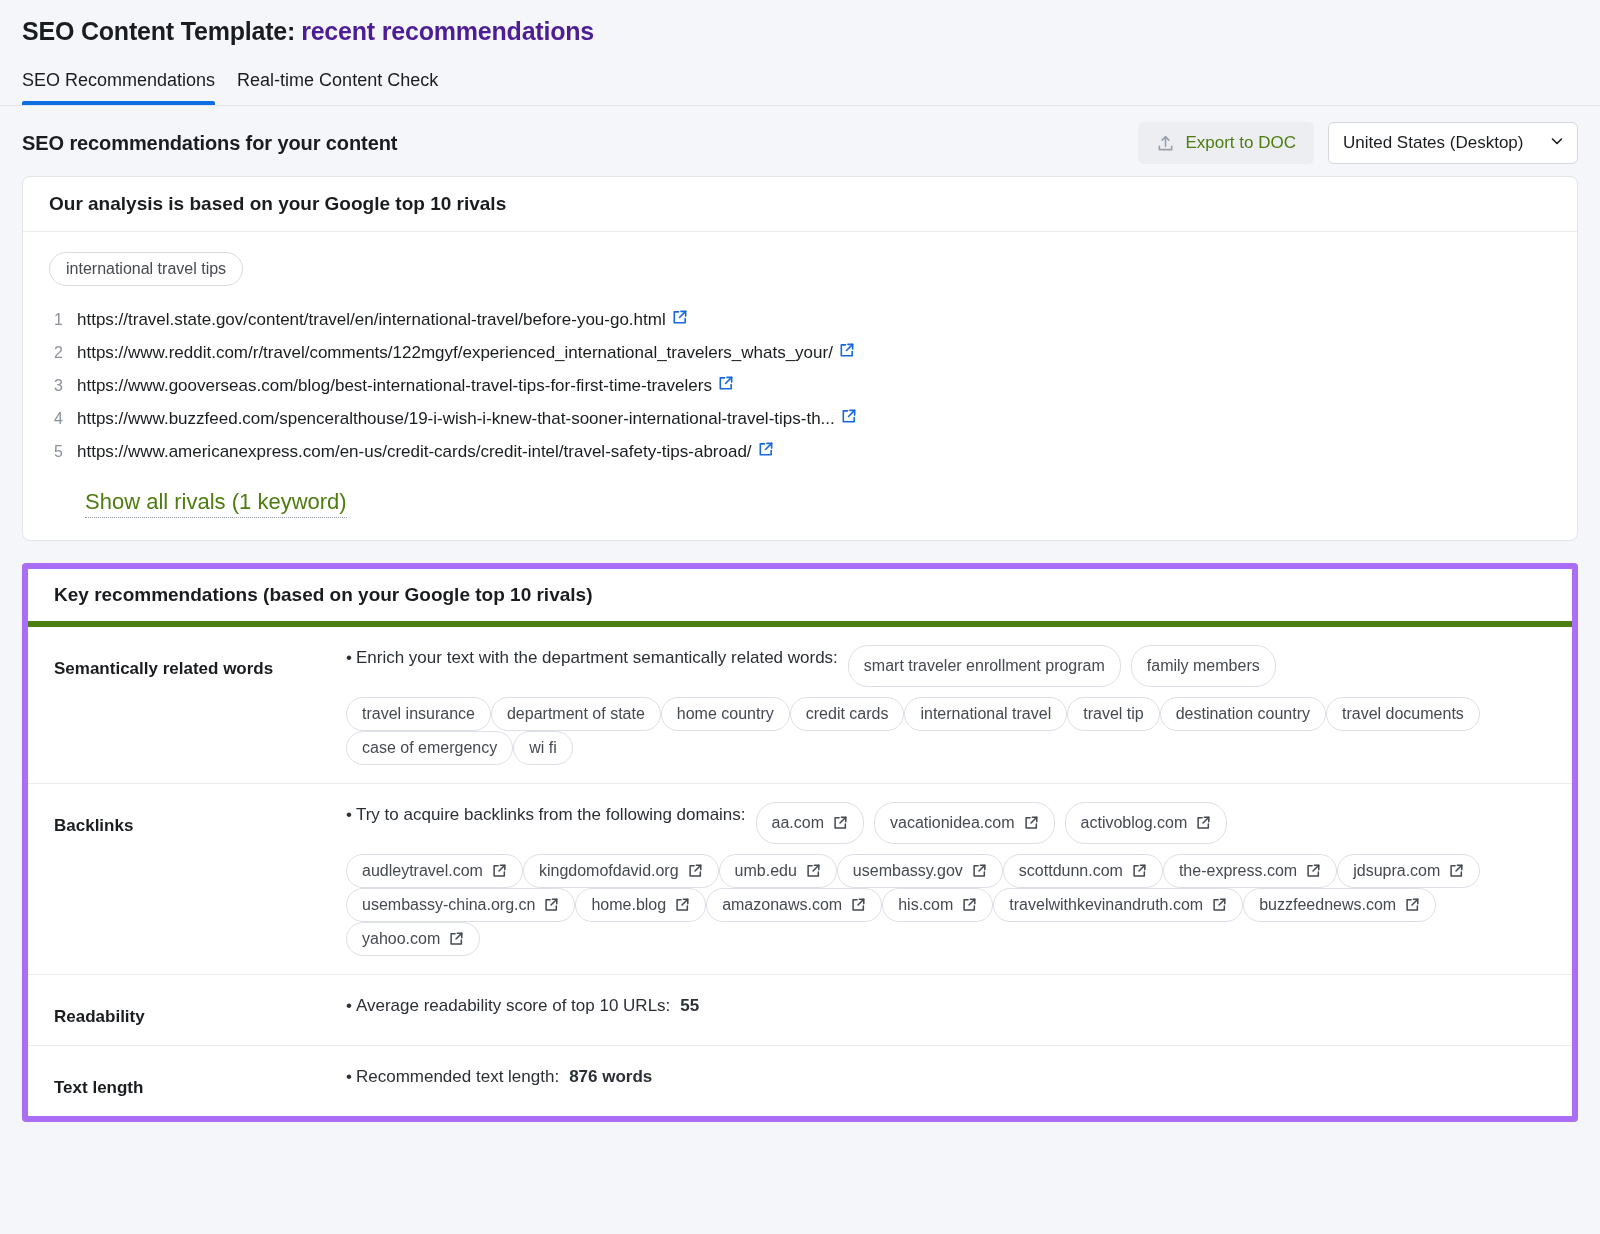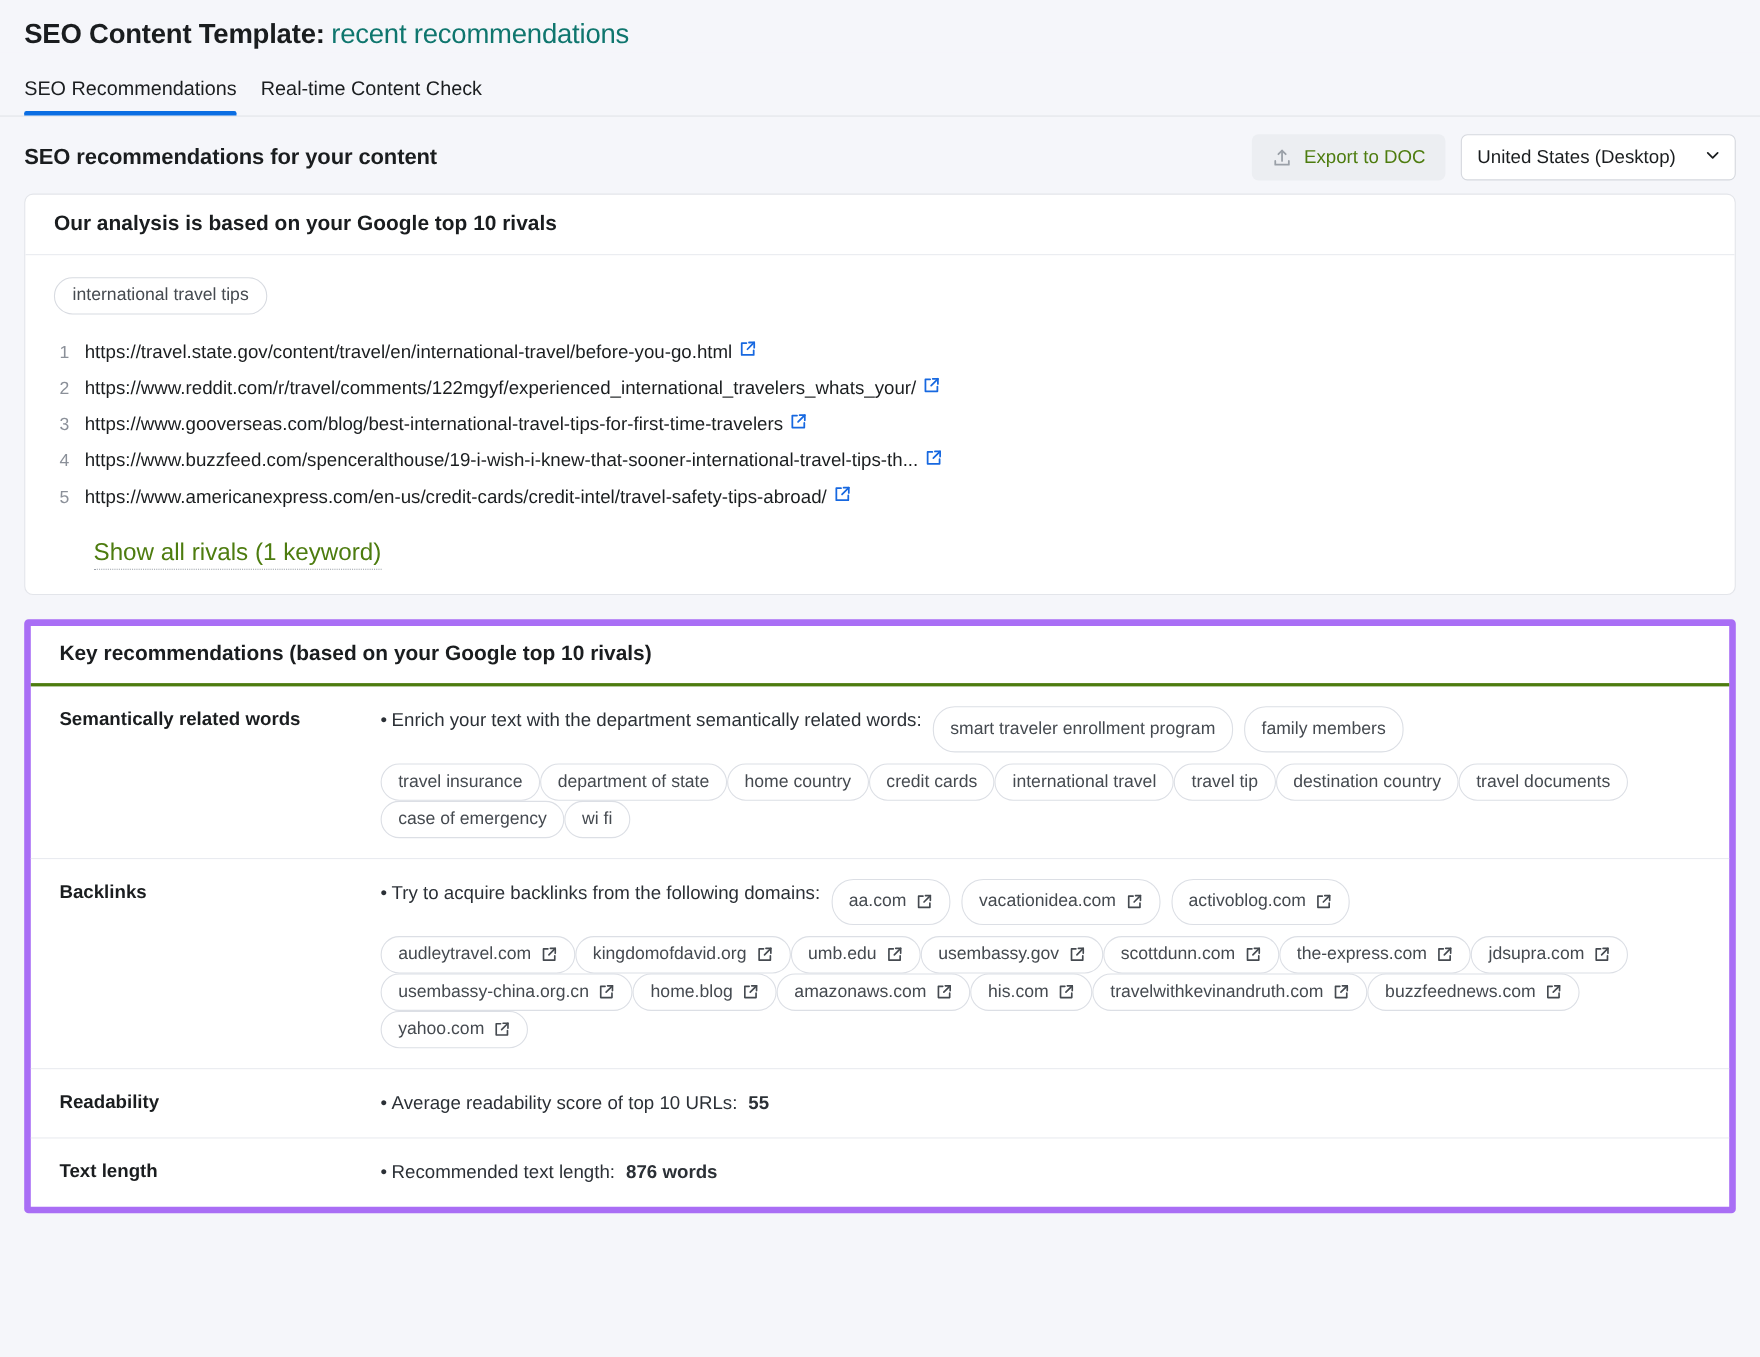--- a/index.html
+++ b/index.html
@@ -15,22 +15,22 @@
 
   
   .page-title {
     font-size: 25px;
     font-weight: 700;
     padding: 14px 0 0 22px;
     letter-spacing: -0.2px;
     line-height: 34px;
   }
   .page-title .subject {
-    font-weight: 400;
-    color: #0f766e;
+    font-weight: 700;
+    color: #4c1d95;
     margin-left: 6px;
   }
 
   
   .tabbar {
     position: relative;
     padding: 22px 0 0 22px;
     height: 58px;
     border-bottom: 1px solid #e1e3e8;
     background: #f5f6fa;
@@ -174,36 +174,37 @@
   .keyrec-wrap {
     margin: 22px 22px 0 22px;
     border: 6px solid #a96ef5;
     border-radius: 4px;
     background: #fff;
   }
   .keyrec-head {
     padding: 15px 26px;
     font-size: 19px;
     font-weight: 700;
-    border-bottom: 3px solid #4d7c0f;
+    border-bottom: 6px solid #4d7c0f;
   }
   .krow {
     display: flex;
     border-bottom: 1px solid #e9ebf0;
     padding: 18px 0 18px 0;
   }
   .krow:last-child { border-bottom: none; }
   .krow-label {
     width: 318px;
     flex: none;
     padding-left: 26px;
     font-size: 17px;
     font-weight: 700;
     color: #1a1d1f;
     padding-top: 2px;
+    margin-top: 12px;
   }
   .krow-content {
     flex: 1;
     padding-right: 26px;
     font-size: 17px;
     color: #2b3036;
   }
   .bullet-line {
     display: flex;
     align-items: flex-start;

